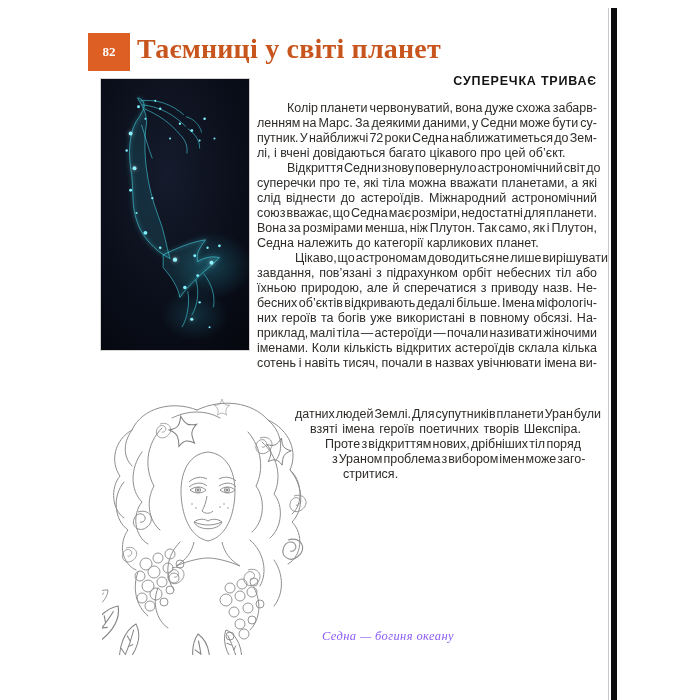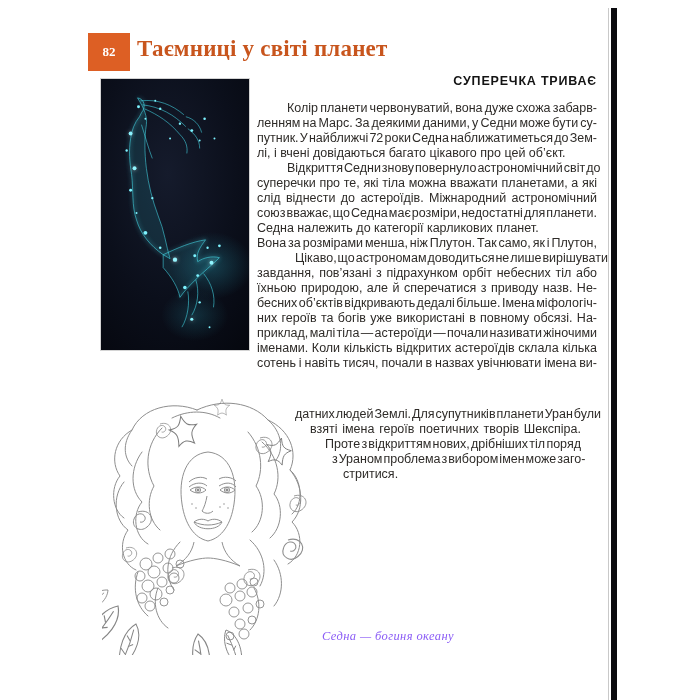--- a/index.html
+++ b/index.html
@@ -7,21 +7,21 @@
   }
   *{box-sizing:border-box;margin:0;padding:0}
   html,body{width:700px;height:700px;background:#ffffff;overflow:hidden}
   .page{position:absolute;inset:0;width:700px;height:700px;background:#ffffff;
         font-family:"Liberation Sans",sans-serif;color:var(--text)}
 
   .badge{position:absolute;left:88px;top:33px;width:42px;height:38px;background:var(--accent);
          color:#fff;font-family:"Liberation Serif",serif;font-weight:700;font-size:13px;
          display:flex;align-items:center;justify-content:center}
   .chapter{position:absolute;left:137px;top:33px;height:30px;line-height:31px;
-           font-family:"Liberation Serif",serif;font-weight:700;font-size:23px;
+           font-family:"Liberation Serif",serif;font-weight:700;font-size:28px;
            letter-spacing:.2px;color:var(--title)}
 
   .rule-light{position:absolute;left:608px;top:8px;width:1px;height:692px;background:#c9c9c9}
   .rule-dark{position:absolute;left:611px;top:8px;width:6px;height:692px;background:var(--bar)}
 
   .fig-mermaid{position:absolute;left:100px;top:78px;width:150px;height:273px;border:1px solid #d4d4d4;background:#080b13}
   .fig-mermaid svg{display:block;width:100%;height:100%}
 
   .textcol{position:absolute;left:257px;top:74px;width:340px}
   .headline{font-size:12.5px;font-weight:700;letter-spacing:.8px;color:#141414;text-align:right;height:16px}
@@ -133,22 +133,22 @@
     <div class="headline">СУПЕРЕЧКА ТРИВАЄ</div>
     <div class="bodylines">
         <div class="bline" style="margin-left: 30px; margin-right: 0px;"><span style="word-spacing: -1.23438px;">Колір планети червонуватий, вона дуже схожа забарв-</span></div>
         <div class="bline" style="margin-left: 0px; margin-right: 0px;"><span style="word-spacing: -1.32656px;">ленням на Марс. За деякими даними, у Седни може бути су-</span></div>
         <div class="bline" style="margin-left: 0px; margin-right: 0px;"><span style="word-spacing: -2.25px;">путник. У найближчі 72 роки Седна наближатиметься до Зем-</span></div>
         <div class="bline" style="margin-left: 0px; margin-right: 0px;"><span>лі, і вчені довідаються багато цікавого про цей об’єкт.</span></div>
         <div class="bline" style="margin-left: 30px; margin-right: 0px;"><span style="word-spacing: -2.5px;">Відкриття Седни знову повернуло астрономічний світ до</span></div>
         <div class="bline" style="margin-left: 0px; margin-right: 0px;"><span style="word-spacing: 0.239583px;">суперечки про те, які тіла можна вважати планетами, а які</span></div>
         <div class="bline" style="margin-left: 0px; margin-right: 0px;"><span style="word-spacing: 1.8625px;">слід віднести до астероїдів. Міжнародний астрономічний</span></div>
         <div class="bline" style="margin-left: 0px; margin-right: 12px;"><span style="word-spacing: -2.42188px;">союз вважає, що Седна має розміри, недостатні для планети.</span></div>
+        <div class="bline" style="margin-left: 0px; margin-right: 0px;"><span style="word-spacing: -1.54688px;">Вона за розмірами менша, ніж Плутон. Так само, як і Плутон,</span></div>
         <div class="bline" style="margin-left: 0px; margin-right: 0px;"><span>Седна належить до категорії карликових планет.</span></div>
-        <div class="bline" style="margin-left: 0px; margin-right: 0px;"><span style="word-spacing: -1.54688px;">Вона за розмірами менша, ніж Плутон. Так само, як і Плутон,</span></div>
         <div class="bline" style="margin-left: 38px; margin-right: 0px;"><span style="word-spacing: -2.5px;">Цікаво, що астрономам доводиться не лише вирішувати</span></div>
         <div class="bline" style="margin-left: 0px; margin-right: 0px;"><span style="word-spacing: 1.20089px;">завдання, пов’язані з підрахунком орбіт небесних тіл або</span></div>
         <div class="bline" style="margin-left: 0px; margin-right: 0px;"><span style="word-spacing: 0.988281px;">їхньою природою, але й сперечатися з приводу назв. Не-</span></div>
         <div class="bline" style="margin-left: 0px; margin-right: 0px;"><span style="word-spacing: -2.03646px;">бесних об’єктів відкривають дедалі більше. Імена міфологіч-</span></div>
         <div class="bline" style="margin-left: 0px; margin-right: 0px;"><span style="word-spacing: 0.831597px;">них героїв та богів уже використані в повному обсязі. На-</span></div>
         <div class="bline" style="margin-left: 0px; margin-right: 0px;"><span style="word-spacing: -2.14453px;">приклад, малі тіла — астероїди — почали називати жіночими</span></div>
         <div class="bline" style="margin-left: 0px; margin-right: 0px;"><span style="word-spacing: 0.151042px;">іменами. Коли кількість відкритих астероїдів склала кілька</span></div>
         <div class="bline" style="margin-left: 0px; margin-right: 0px;"><span style="word-spacing: -0.618056px;">сотень і навіть тисяч, почали в назвах увічнювати імена ви-</span></div>
         <div class="bline" style="margin-left: 38px; margin-right: 16px; margin-top: 36px;"><span style="word-spacing: -2.5px;">датних людей Землі. Для супутників планети Уран були</span></div>
         <div class="bline" style="margin-left: 53px; margin-right: 16px;"><span style="word-spacing: 1.26875px;">взяті імена героїв поетичних творів Шекспіра.</span></div>

